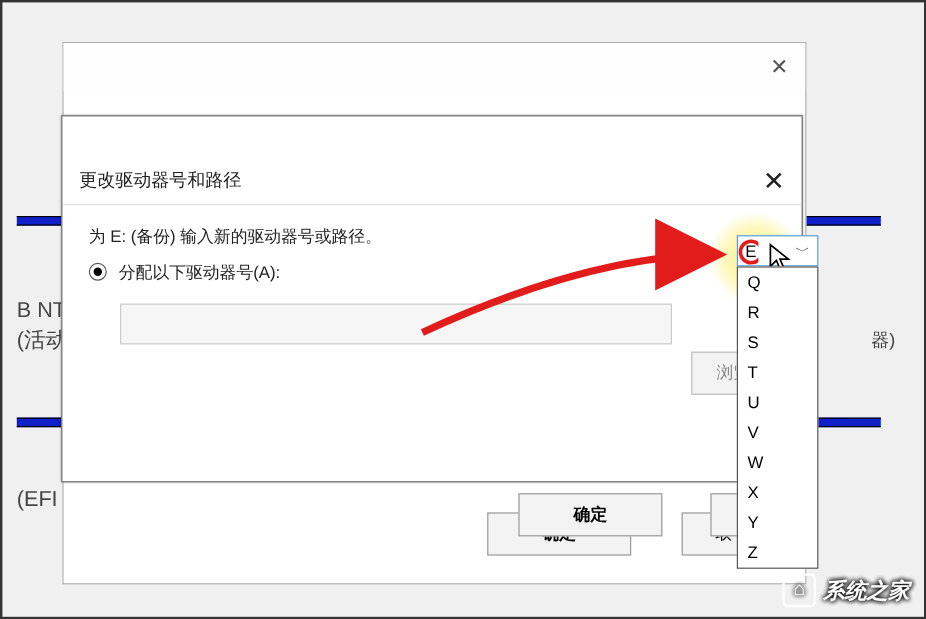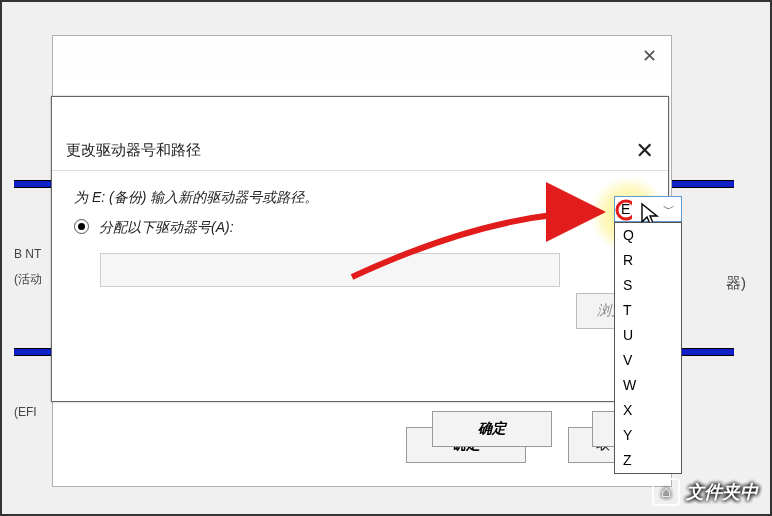--- a/index.html
+++ b/index.html
@@ -41,21 +41,21 @@
     background: #1020c8;
     border-top: 1px solid #000;
     border-bottom: 1px solid #000;
   }
   .hbar1 { top: 178px; }
   .hbar2 { top: 346px; }
   .bg-label {
     position: absolute;
     left: 12px;
     color: #444;
-    font-size: 12px;
+    font-size: 18px;
     line-height: 1.5;
   }
   .bg1 { top: 243px; }
   .bg2 { top: 268px; }
   .bg3 { top: 401px; }
   .btn1 {
     position: absolute;
     left: 404px; top: 425px;
     width: 120px; height: 36px;
     background: #f3f3f3;
@@ -86,21 +86,21 @@
     display:flex;align-items:center;
     padding: 0 14px;
     border-bottom: 1px solid #ddd;
     font-size: 15px;
     color: #222;
     margin-top: 34px;
   }
   .inner-titlebar .close {
     margin-left:auto; font-size: 22px; color:#222; cursor:default;
   }
-  .inner-body { padding: 18px 22px 12px 22px; position:relative;font-style:italic; }
+  .inner-body { padding: 18px 22px 12px 22px; position:relative; }
   .prompt { font-size: 14px; color:#222; }
   .opt-row { display:flex; align-items:flex-start; margin-top: 12px; font-size:14px; color:#222; }
   .opt-row2 { color:#888; }
   .radio {
     width:15px;height:15px;border:1px solid #555;border-radius:50%;
     margin-right:10px; display:inline-flex;align-items:center;justify-content:center;
     flex-shrink:0;
   }
   .radio.checked::after {
     content:""; width:7px;height:7px;background:#000;border-radius:50%;
@@ -279,14 +279,14 @@
   <path d="M 10 95 Q 150 30 258 30" stroke="#e21b1b" stroke-width="6" fill="none" marker-end="url(#ah)"></path>
   <circle cx="284" cy="28" r="9" fill="none" stroke="#e21b1b" stroke-width="3"></circle>
 </svg>
 
 <svg class="cursor-svg" viewBox="0 0 20 24">
   <path d="M2 2 L2 20 L7 15 L10 22 L13 21 L10 14 L17 14 Z" fill="#fff" stroke="#000" stroke-width="1.4"></path>
 </svg>
 
 <div class="watermark">
   <span class="wm-icon">⌂</span>
-  <span>文件夹中</span>
+  <span>系统之家</span>
 </div>
 
 </body></html>

